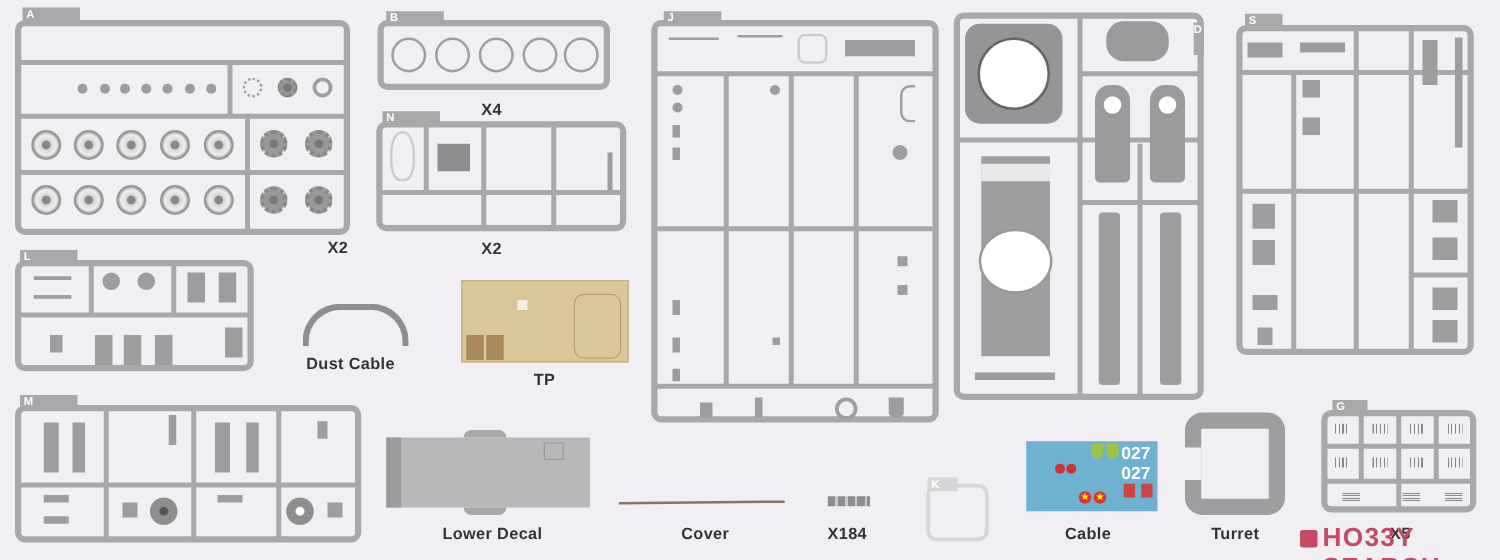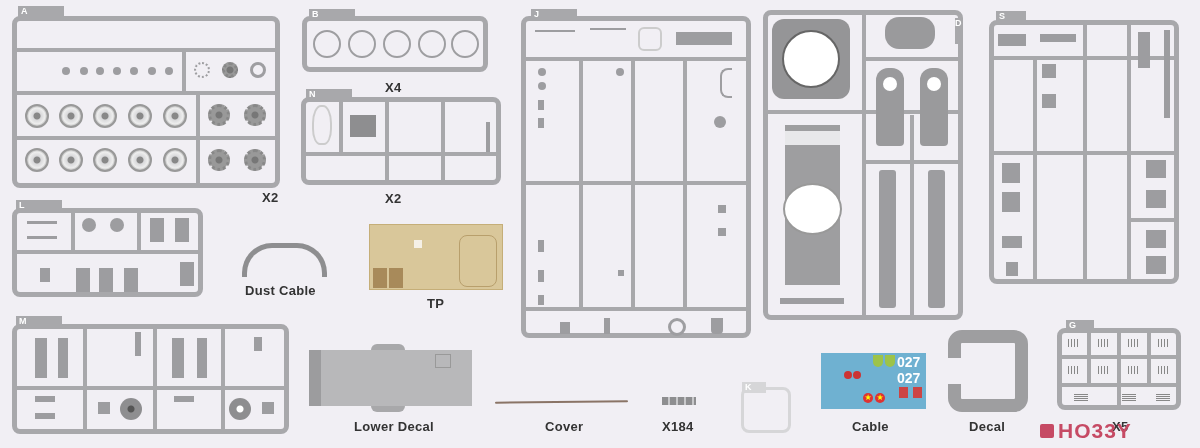--- a/index.html
+++ b/index.html
@@ -239,21 +239,21 @@
   <div class="abs" style="left:42px;top:40px;width:10px;height:10px;border-radius:50%;background:#d33;color:#ff0;font-size:8px;text-align:center;line-height:10px;">★</div>
   <div class="abs" style="left:54px;top:40px;width:10px;height:10px;border-radius:50%;background:#d33;color:#ff0;font-size:8px;text-align:center;line-height:10px;">★</div>
   <div class="abs" style="left:78px;top:34px;width:9px;height:11px;background:#c44;"></div>
   <div class="abs" style="left:92px;top:34px;width:9px;height:11px;background:#c44;"></div>
 </div>
 <div class="label" style="left:852px;top:419px;">Cable</div>
 
 <div class="abs" style="left:948px;top:330px;width:80px;height:82px;border:13px solid #9e9ea0;border-radius:14px;box-sizing:border-box;border-left-color:#9e9ea0;">
   <div class="abs" style="left:-13px;top:15px;width:13px;height:26px;background:#f1eff4;"></div>
 </div>
-<div class="label" style="left:969px;top:419px;">Decal</div>
+<div class="label" style="left:969px;top:419px;">Turret</div>
 
 <div class="sprue" style="left:1057px;top:328px;width:124px;height:82px;"></div>
 <div class="tag" style="left:1066px;top:320px;width:28px;">G</div>
 <div class="bar-h" style="left:1059px;top:355px;width:120px;"></div>
 <div class="bar-h" style="left:1059px;top:383px;width:120px;"></div>
 <div class="bar-v" style="left:1087px;top:330px;height:55px;"></div>
 <div class="bar-v" style="left:1117px;top:330px;height:78px;"></div>
 <div class="bar-v" style="left:1147px;top:330px;height:55px;"></div>
 <div>
   <div class="abs" style="left:1068px;top:339px;width:12px;height:8px;background:repeating-linear-gradient(90deg,#888 0 1px,transparent 1px 3px);"></div>

